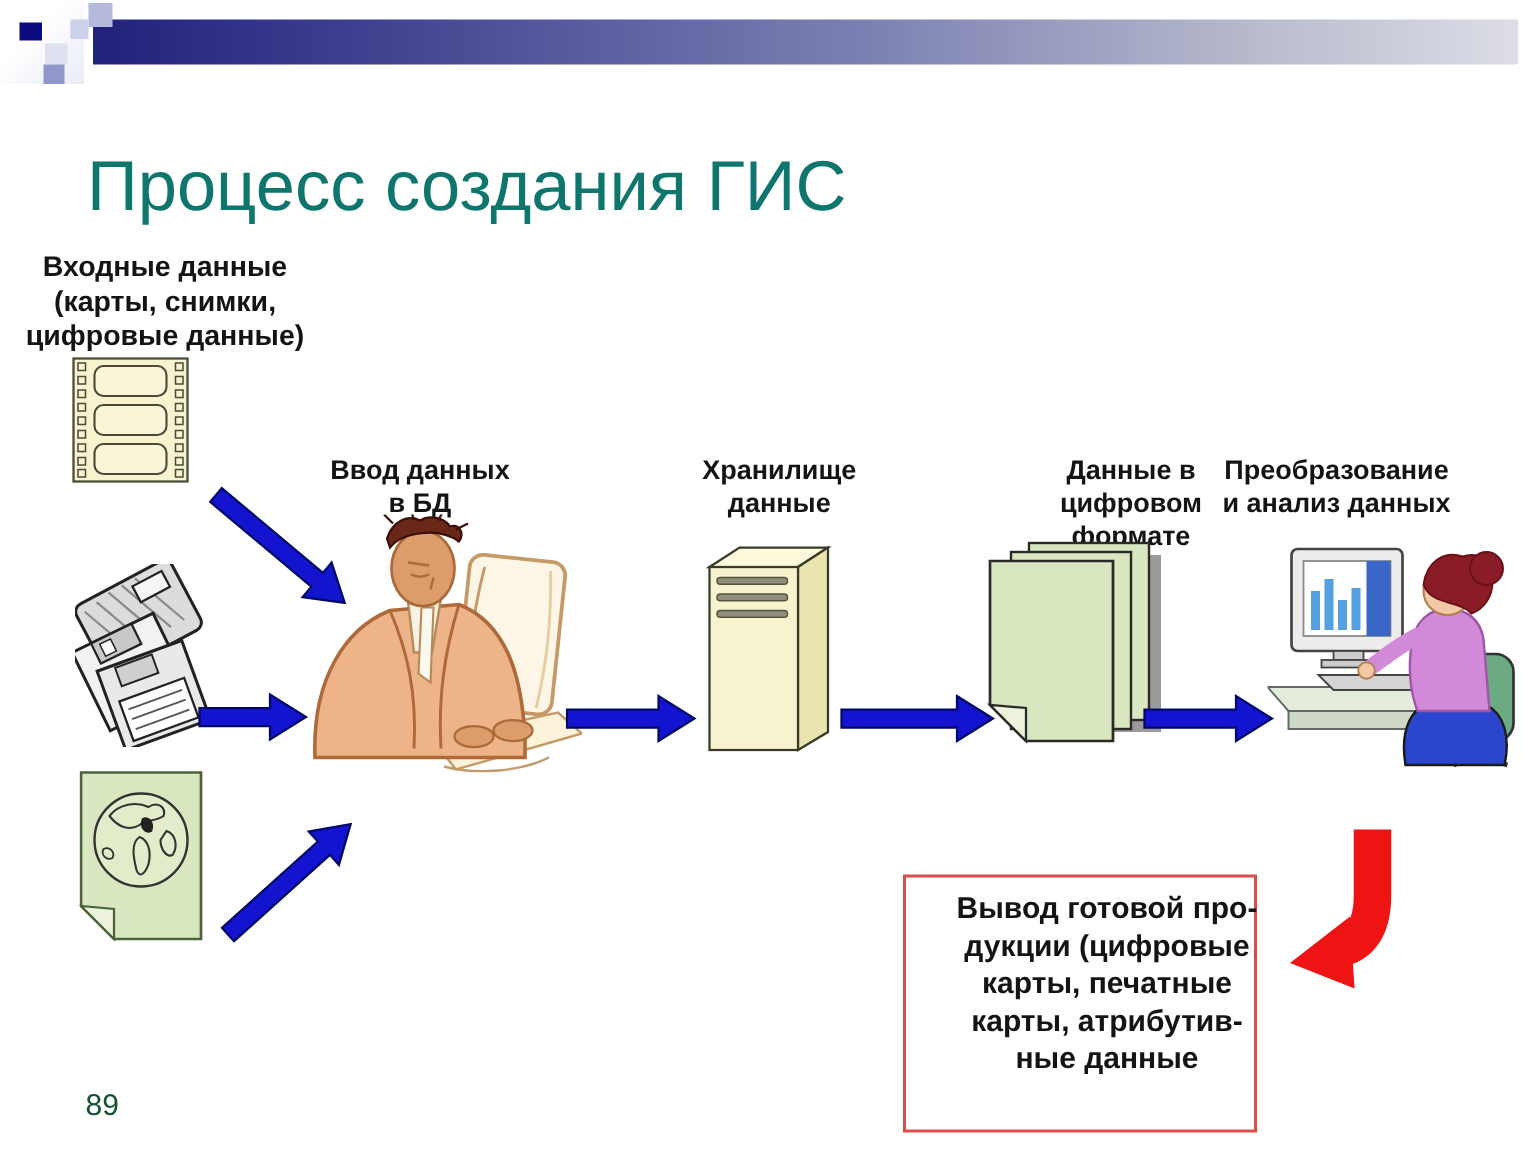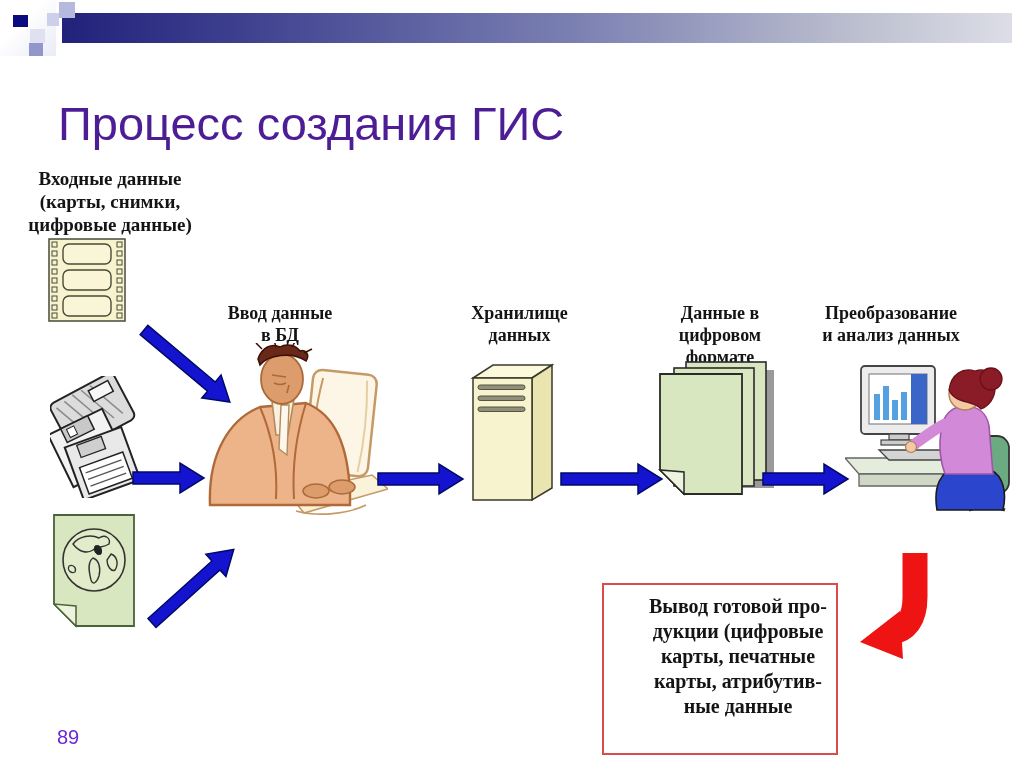--- a/index.html
+++ b/index.html
@@ -11,57 +11,57 @@
     background:linear-gradient(to right,#22217b 0%,#3d3f8e 18%,#7d82b3 55%,#b9bccd 82%,#dcdde6 100%);}
   .sq{position:absolute;}
   .sq-corner{left:0;top:0;width:56px;height:56px;
     background:linear-gradient(135deg,#ffffff 40%,#e9ebf6 100%);}
   .sq-dark{left:13px;top:15px;width:15px;height:12px;background:#0b0b80;}
   .sq-a{left:59px;top:2px;width:16px;height:16px;background:#b4b9dd;}
   .sq-b{left:47px;top:13px;width:12px;height:13px;background:#ccd0ea;}
   .sq-c{left:30px;top:29px;width:15px;height:14px;background:#dfe1f1;}
   .sq-d{left:29px;top:43px;width:14px;height:13px;background:#9297cb;}
   
-  .title{left:58px;top:97px;width:800px;font-size:47px;line-height:1.15;color:#4c1d95;
+  .title{left:58px;top:97px;width:800px;font-size:47px;line-height:1.15;color:#0f766e;
     font-family:"Liberation Sans",sans-serif;font-weight:400;}
   .ml{white-space:pre-line;}
-  .serif-label{font-family:Liberation Serif, serif;font-weight:bold;color:#141414;
+  .serif-label{font-family:Liberation Sans, sans-serif;font-weight:bold;color:#141414;
     text-align:center;}
   .input-label{left:8px;top:168px;width:204px;font-size:19px;line-height:1.2;}
   .step-label{top:303px;font-size:18px;line-height:1.22;}
   .lbl-0{left:200px;width:160px;}
   .lbl-1{left:442px;width:155px;}
-  .lbl-2{left:650px;width:140px;}
+  .lbl-2{left:684px;width:140px;}
   .lbl-3{left:798px;width:186px;}
   .output-box{left:602px;top:583px;width:236px;height:172px;background:#ffffff;
     border:2px solid #d94c4c;box-sizing:border-box;}
   .output-text{left:626px;top:594px;width:224px;font-size:20px;line-height:25px;}
-  .page-num{left:57px;top:726px;font-size:20px;color:#6d28d9;}
+  .page-num{left:57px;top:726px;font-size:20px;color:#14532d;}
 </style>
 </head>
 <body>
 
 <div class="abs deco-bar"></div>
 <div class="sq sq-corner"></div>
 <div class="sq sq-dark"></div>
 <div class="sq sq-a"></div>
 <div class="sq sq-b"></div>
 <div class="sq sq-c"></div>
 <div class="sq sq-d"></div>
 
 <div class="abs title">Процесс создания ГИС</div>
 
 <div class="abs serif-label ml input-label">Входные данные
 (карты, снимки,
 цифровые данные)</div>
 
-<div class="abs serif-label ml step-label lbl-0">Ввод данные
+<div class="abs serif-label ml step-label lbl-0">Ввод данных
 в БД</div>
 <div class="abs serif-label ml step-label lbl-1">Хранилище
-данных</div>
+данные</div>
 <div class="abs serif-label ml step-label lbl-2">Данные в
 цифровом
 формате</div>
 <div class="abs serif-label ml step-label lbl-3">Преобразование
 и анализ данных</div>
 
 <svg class="abs" style="left:48px;top:238px;" width="78" height="84" viewBox="0 0 78 84">
   <rect x="1" y="1" width="76" height="82" fill="#f7f3cf" stroke="#4a4a38" stroke-width="1.5"></rect>
   <g fill="#f7f3cf" stroke="#4a4a38" stroke-width="1">
     <rect x="4" y="4" width="5" height="5"></rect>

